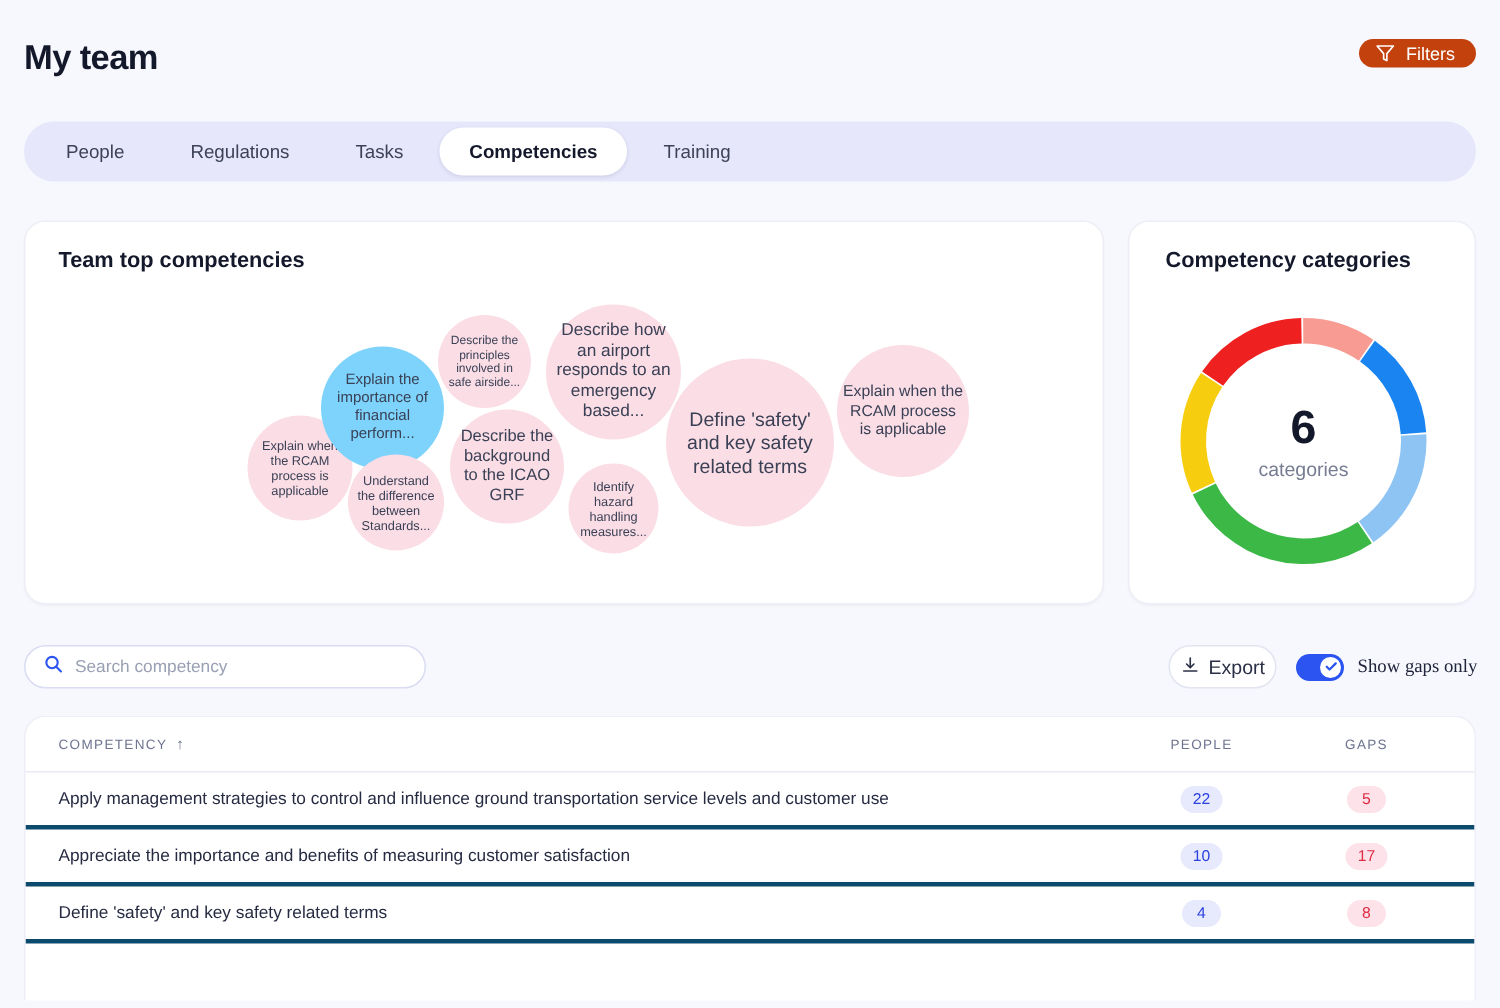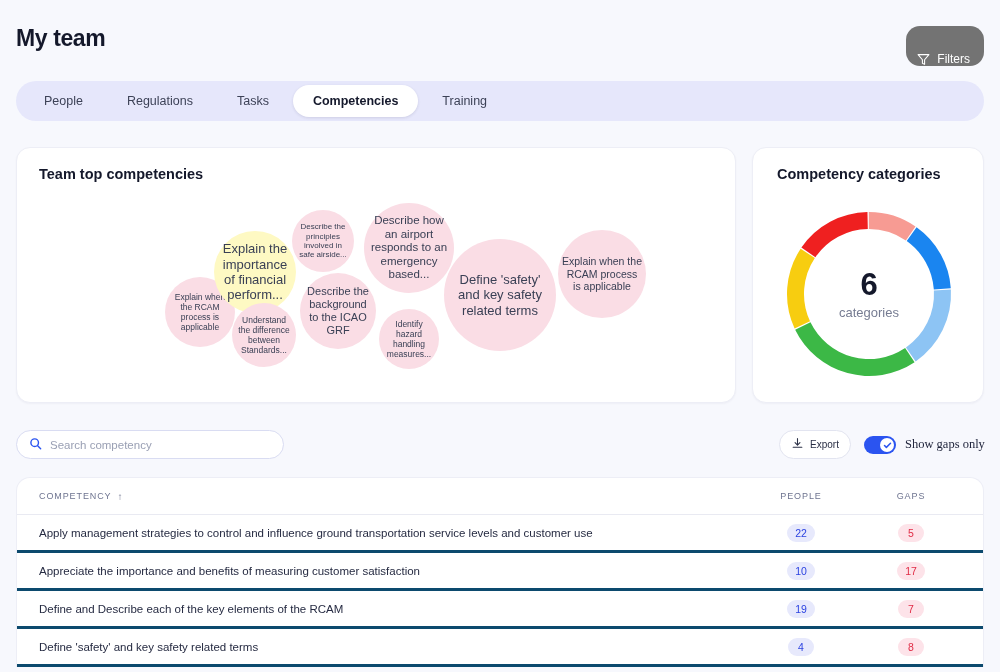--- a/index.html
+++ b/index.html
@@ -16,23 +16,23 @@
   .header {
     position: absolute; left: 0; top: 0; width: 1000px; height: 78px;
   }
   .page-title {
     position: absolute; left: 16px; top: 25px;
     font-size: 23px; font-weight: bold; letter-spacing: -0.4px;
     color: #14182b;
   }
   .filters-btn {
     position: absolute; right: 16px; top: 26px;
-    height: 40px; padding: 0 14px 0 11px;
-    background: #737373; border-radius: 14px;
-    display: flex; align-items: flex-end; gap: 7px;
+    height: 19px; padding: 0 14px 0 11px;
+    background: #c2410c; border-radius: 14px;
+    display: flex; align-items: center; gap: 7px;
     color: #fff; font-size: 12px; cursor: pointer; border: none;
   }
   .filters-btn svg { display: block; }
 
   
   .tabbar {
     position: absolute; left: 16px; top: 81px;
     width: 968px; height: 40px;
     background: #e6e7fb; border-radius: 20px;
     display: flex; align-items: center; padding: 4px 6px;
@@ -94,21 +94,21 @@
     font-family: "Liberation Sans", sans-serif;
     font-size: 11.5px; color: #3a4055; width: 210px;
   }
   .search-box input::placeholder { color: #9aa0b4; }
 
   .export-btn {
     position: absolute; left: 779px; top: 430px;
     width: 72px; height: 29px;
     background: #fff; border: 1px solid #e2e4f0; border-radius: 15px;
     display: flex; align-items: center; justify-content: center; gap: 6px;
-    font-size: 10px; color: #2a2f45; cursor: pointer;
+    font-size: 13px; color: #2a2f45; cursor: pointer;
   }
   .toggle-wrap {
     position: absolute; left: 864px; top: 430px;
     display: flex; align-items: center; gap: 9px; height: 29px;
   }
   .toggle {
     width: 32px; height: 18px; border-radius: 9px; background: #2b54f0;
     position: relative; cursor: pointer; flex: none;
   }
   .toggle .knob {
@@ -174,21 +174,21 @@
       <div class="tab">Regulations</div>
       <div class="tab">Tasks</div>
       <div class="tab active">Competencies</div>
       <div class="tab">Training</div>
     </div>
 
   <div class="card" id="bubble-card">
     <div class="card-title">Team top competencies</div>
     <div class="bubble-area" id="bubble-area">
         <div class="bubble" style="left: 148px; top: 129px; width: 70px; height: 70px; font-size: 8.5px; background: rgb(250, 221, 229);">Explain when the RCAM process is applicable</div>
-        <div class="bubble" style="left: 197px; top: 83px; width: 82px; height: 82px; font-size: 13px; background: #fef9c3; text-align: center;">Explain the importance of financial perform...</div>
+        <div class="bubble" style="left: 197px; top: 83px; width: 82px; height: 82px; font-size: 10px; background: #7dd3fc; text-align: center;">Explain the importance of financial perform...</div>
         <div class="bubble" style="left: 275px; top: 62px; width: 62px; height: 62px; font-size: 8px; background: rgb(250, 221, 229);">Describe the principles involved in safe airside...</div>
         <div class="bubble" style="left: 283px; top: 125px; width: 76px; height: 76px; font-size: 11px; background: rgb(250, 221, 229);">Describe the background to the ICAO GRF</div>
         <div class="bubble" style="left: 215px; top: 155px; width: 64px; height: 64px; font-size: 8.5px; background: rgb(250, 221, 229);">Understand the difference between Standards...</div>
         <div class="bubble" style="left: 347px; top: 55px; width: 90px; height: 90px; font-size: 11.5px; background: rgb(250, 221, 229);">Describe how an airport responds to an emergency based...</div>
         <div class="bubble" style="left: 362px; top: 161px; width: 60px; height: 60px; font-size: 8.5px; background: rgb(250, 221, 229);">Identify hazard handling measures...</div>
         <div class="bubble" style="left: 427px; top: 91px; width: 112px; height: 112px; font-size: 13px; background: rgb(250, 221, 229);">Define 'safety' and key safety related terms</div>
         <div class="bubble" style="left: 541px; top: 82px; width: 88px; height: 88px; font-size: 10.5px; background: rgb(250, 221, 229);">Explain when the RCAM process is applicable</div>
       </div>
   </div>
 
@@ -266,29 +266,20 @@
         <div class="trow">
           <div class="td-name">Appreciate the importance and benefits of measuring customer satisfaction</div>
           <div class="td-people">
             <span class="pill pill-people">10</span>
           </div>
           <div class="td-gaps">
             <span class="pill pill-gaps">17</span>
           </div>
         </div>
         <div class="trow">
-          <div class="td-name">Define and Describe each of the key elements of the RCAM</div>
-          <div class="td-people">
-            <span class="pill pill-people">19</span>
-          </div>
-          <div class="td-gaps">
-            <span class="pill pill-gaps">7</span>
-          </div>
-        </div>
-        <div class="trow">
           <div class="td-name">Define 'safety' and key safety related terms</div>
           <div class="td-people">
             <span class="pill pill-people">4</span>
           </div>
           <div class="td-gaps">
             <span class="pill pill-gaps">8</span>
           </div>
         </div>
       </div>
   </div>

